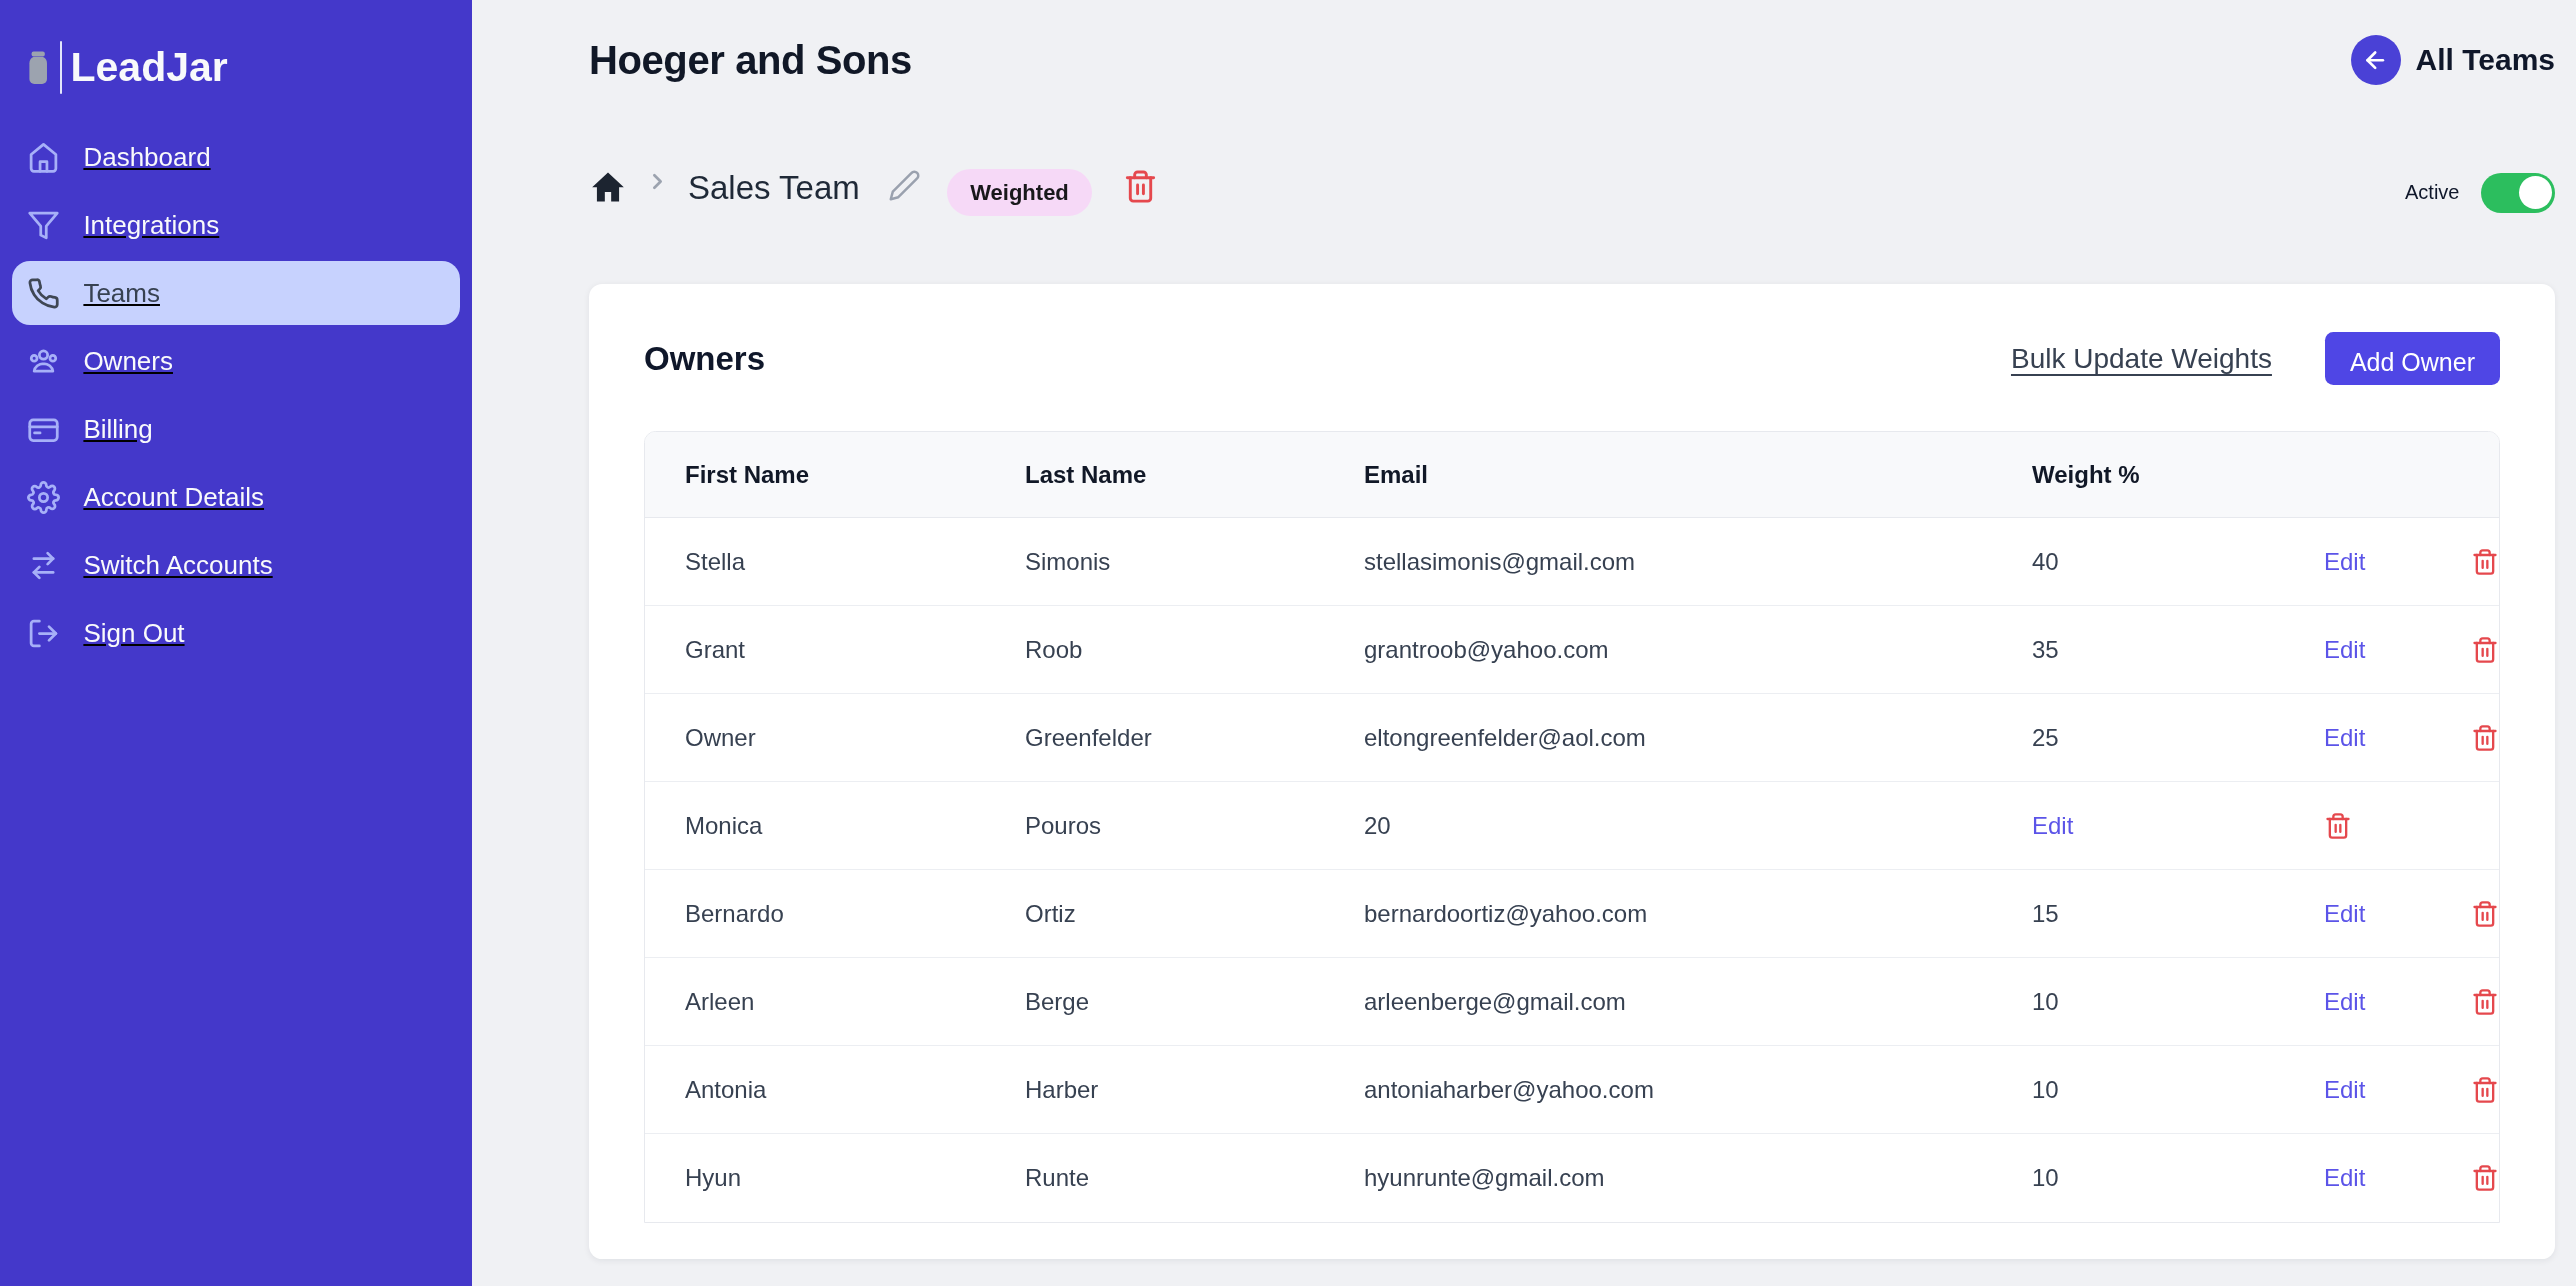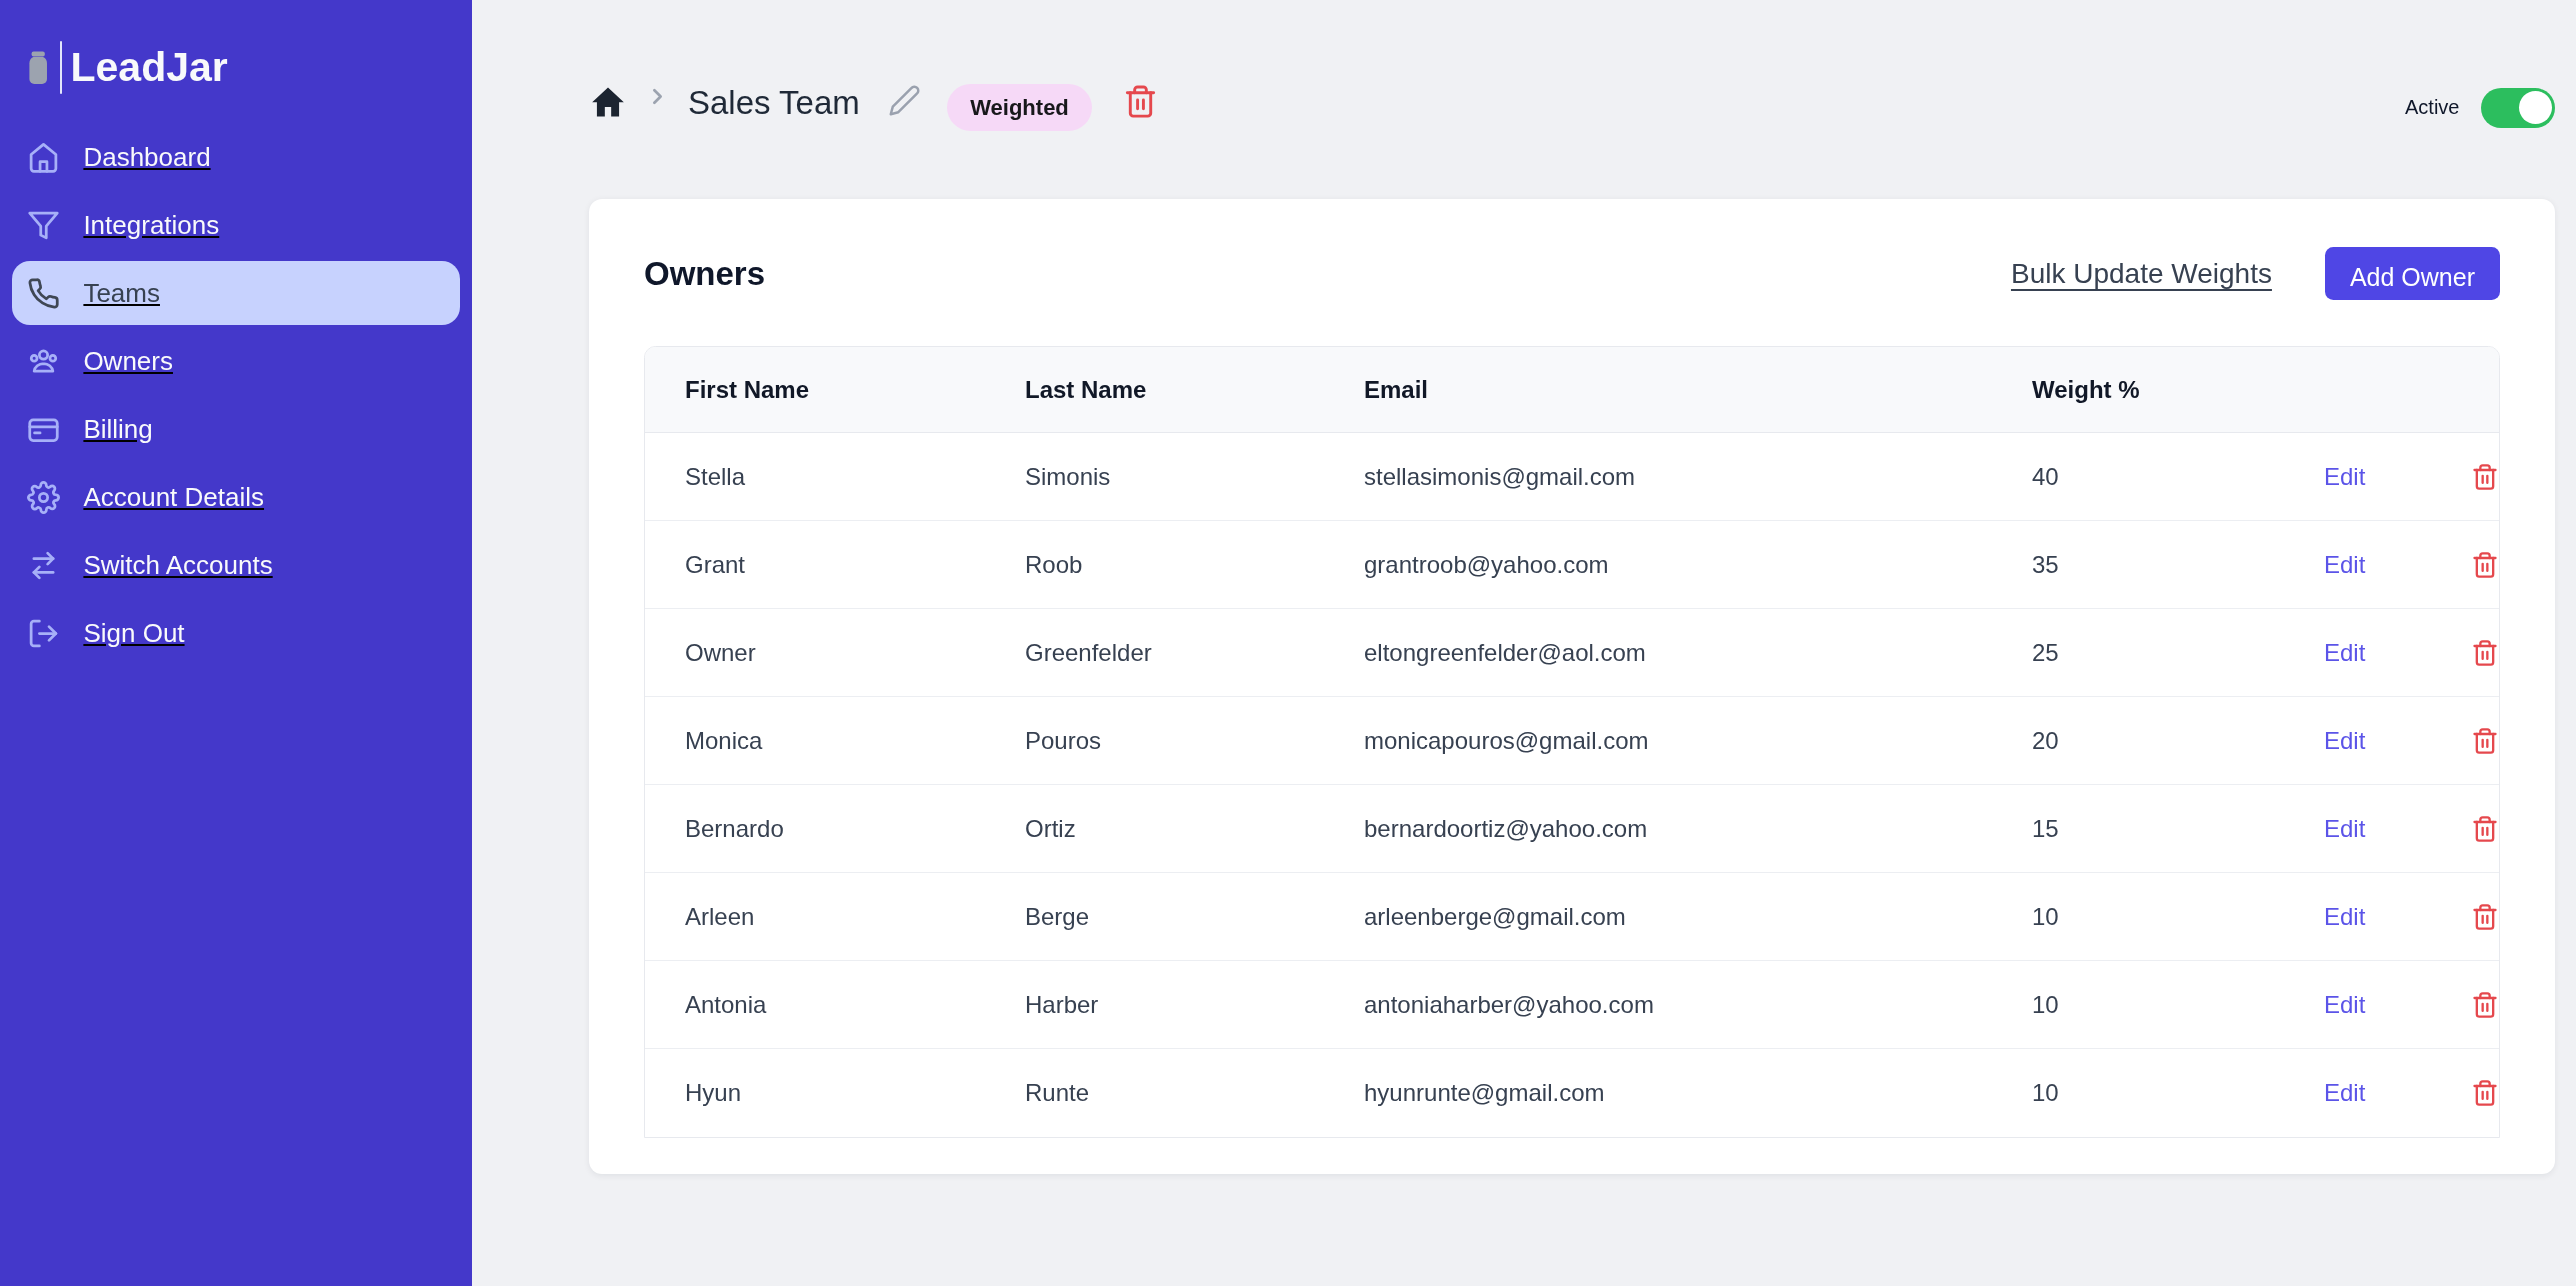--- a/index.html
+++ b/index.html
@@ -212,20 +212,32 @@
             <path d="M21 12H9"></path>
           </svg>
       </span>
       <span class="nav-label">Sign Out</span>
     </div>
   </nav>
 </aside>
 
 <main class="main">
 
+  <div class="topbar">
+    <h1 class="page-title">Hoeger and Sons</h1>
+    <div class="all-teams">
+      <span class="back-circle">
+        <svg viewBox="0 0 24 24" fill="none" stroke="currentColor" stroke-width="2.4" stroke-linecap="round" stroke-linejoin="round">
+            <path d="M19 12H5"></path>
+            <path d="M12 19l-7-7 7-7"></path>
+          </svg>
+      </span>
+      <span class="all-teams-label">All Teams</span>
+    </div>
+  </div>
 
   <div class="breadcrumb-row">
     <div class="breadcrumb">
       <span class="bc-home">
         <svg viewBox="0 0 24 24" fill="currentColor">
             <path d="M10 20.5v-6h4v6h5v-9h3L12 2.2 2 11.5h3v9z"></path>
           </svg>
       </span>
       <span class="bc-chevron">
         <svg viewBox="0 0 24 24" fill="none" stroke="currentColor" stroke-width="2.6" stroke-linecap="round" stroke-linejoin="round">
@@ -322,21 +334,20 @@
               <path d="M8 6V4a2 2 0 0 1 2-2h4a2 2 0 0 1 2 2v2"></path>
               <path d="M10 11v6"></path>
               <path d="M14 11v6"></path>
             </svg>
           </button>
       </div>
 
       <div class="row tr">
         <div class="td">Monica</div>
         <div class="td">Pouros</div>
-        <div class="td">monicapouros@gmail.com</div>
         <div class="td">20</div>
         <a class="edit-link">Edit</a>
         <button class="row-trash">
             <svg viewBox="0 0 24 24" fill="none" stroke="currentColor" stroke-width="2" stroke-linecap="round" stroke-linejoin="round">
               <path d="M3 6h18"></path>
               <path d="M19 6v14a2 2 0 0 1-2 2H7a2 2 0 0 1-2-2V6"></path>
               <path d="M8 6V4a2 2 0 0 1 2-2h4a2 2 0 0 1 2 2v2"></path>
               <path d="M10 11v6"></path>
               <path d="M14 11v6"></path>
             </svg>

